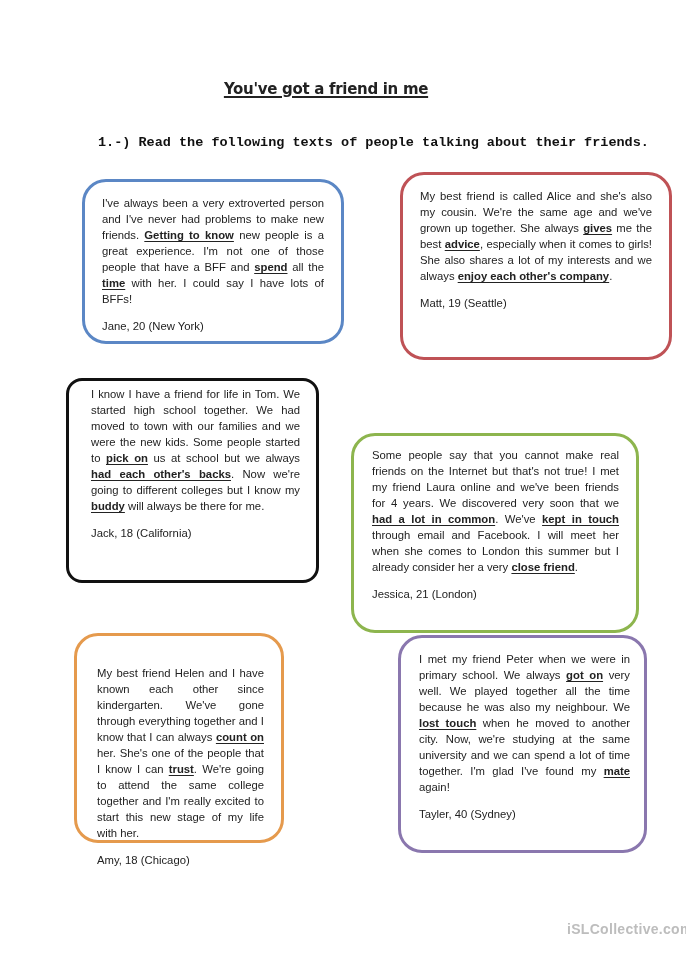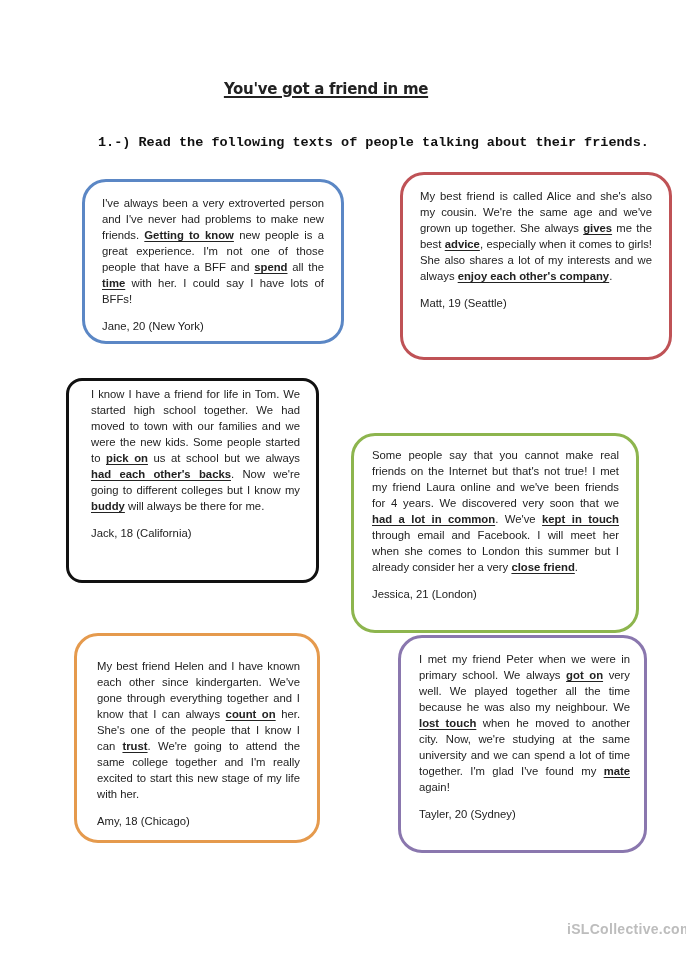--- a/index.html
+++ b/index.html
@@ -23,21 +23,21 @@
     border: 3px solid #000; border-radius: 24px;
     padding: 12px 17px 0 17px;
     font-size: 11.3px; line-height: 16px; text-align: justify; color: #222;
   }
   .card .sig { margin-top: 11px; text-align: left; }
   .hl { font-weight: bold; text-decoration: underline; text-underline-offset: 2px; }
   .c-jane { left: 82px; top: 179px; width: 262px; height: 165px; border-color: #5b87c5; padding-top: 13px; }
   .c-matt { left: 400px; top: 172px; width: 272px; height: 188px; border-color: #bf5256; padding-top: 13px; }
   .c-jack { left: 66px; top: 378px; width: 253px; height: 205px; border-color: #111111; padding-top: 5px; padding-left: 22px; padding-right: 16px; border-radius: 16px; }
   .c-jess { left: 351px; top: 392px; width: 288px; height: 200px; border-color: #8db54e; padding-top: 11px; padding-left: 18px; margin-top: 41px; }
-  .c-amy  { left: 74px; top: 633px; width: 246px; height: 210px; border-color: #e59a4d; padding-top: 22px; padding-left: 20px; }
+  .c-amy  { left: 74px; top: 633px; width: 210px; height: 210px; border-color: #e59a4d; padding-top: 29px; padding-left: 20px; }
   .c-tay  { left: 398px; top: 635px; width: 249px; height: 218px; border-color: #8a77ae; padding-top: 13px; padding-left: 18px; padding-right: 14px; border-radius: 24px; }
   .watermark {
     position: absolute; left: 528px; top: 921px; font-weight: bold; font-size: 14px;
     color: #bdbdbd; letter-spacing: 0.3px; margin-left: 39px;
   }
 </style>
 </head>
 <body>
 
 <div class="title">
@@ -66,16 +66,16 @@
   <div class="sig">Jessica, 21 (London)</div>
 </div>
 
 <div class="card c-amy" style="border-color: rgb(229, 154, 77);">
   <div class="text"><span>My best friend Helen and I have known each other since kindergarten. We've gone through everything together and I know that I can always </span><span class="hl">count on</span><span> her. She's one of the people that I know I can </span><span class="hl">trust</span><span>. We're going to attend the same college together and I'm really excited to start this new stage of my life with her.</span></div>
   <div class="sig">Amy, 18 (Chicago)</div>
 </div>
 
 <div class="card c-tay" style="border-color: rgb(138, 119, 174);">
   <div class="text"><span>I met my friend Peter when we were in primary school. We always </span><span class="hl">got on</span><span> very well. We played together all the time because he was also my neighbour. We </span><span class="hl">lost touch</span><span> when he moved to another city. Now, we're studying at the same university and we can spend a lot of time together. I'm glad I've found my </span><span class="hl">mate</span><span> again!</span></div>
-  <div class="sig">Tayler, 20 (Sydney)</div>
+  <div class="sig">Tayler, 40 (Sydney)</div>
 </div>
 
 <div class="watermark">iSLCollective.com</div>
 
 </body></html>

